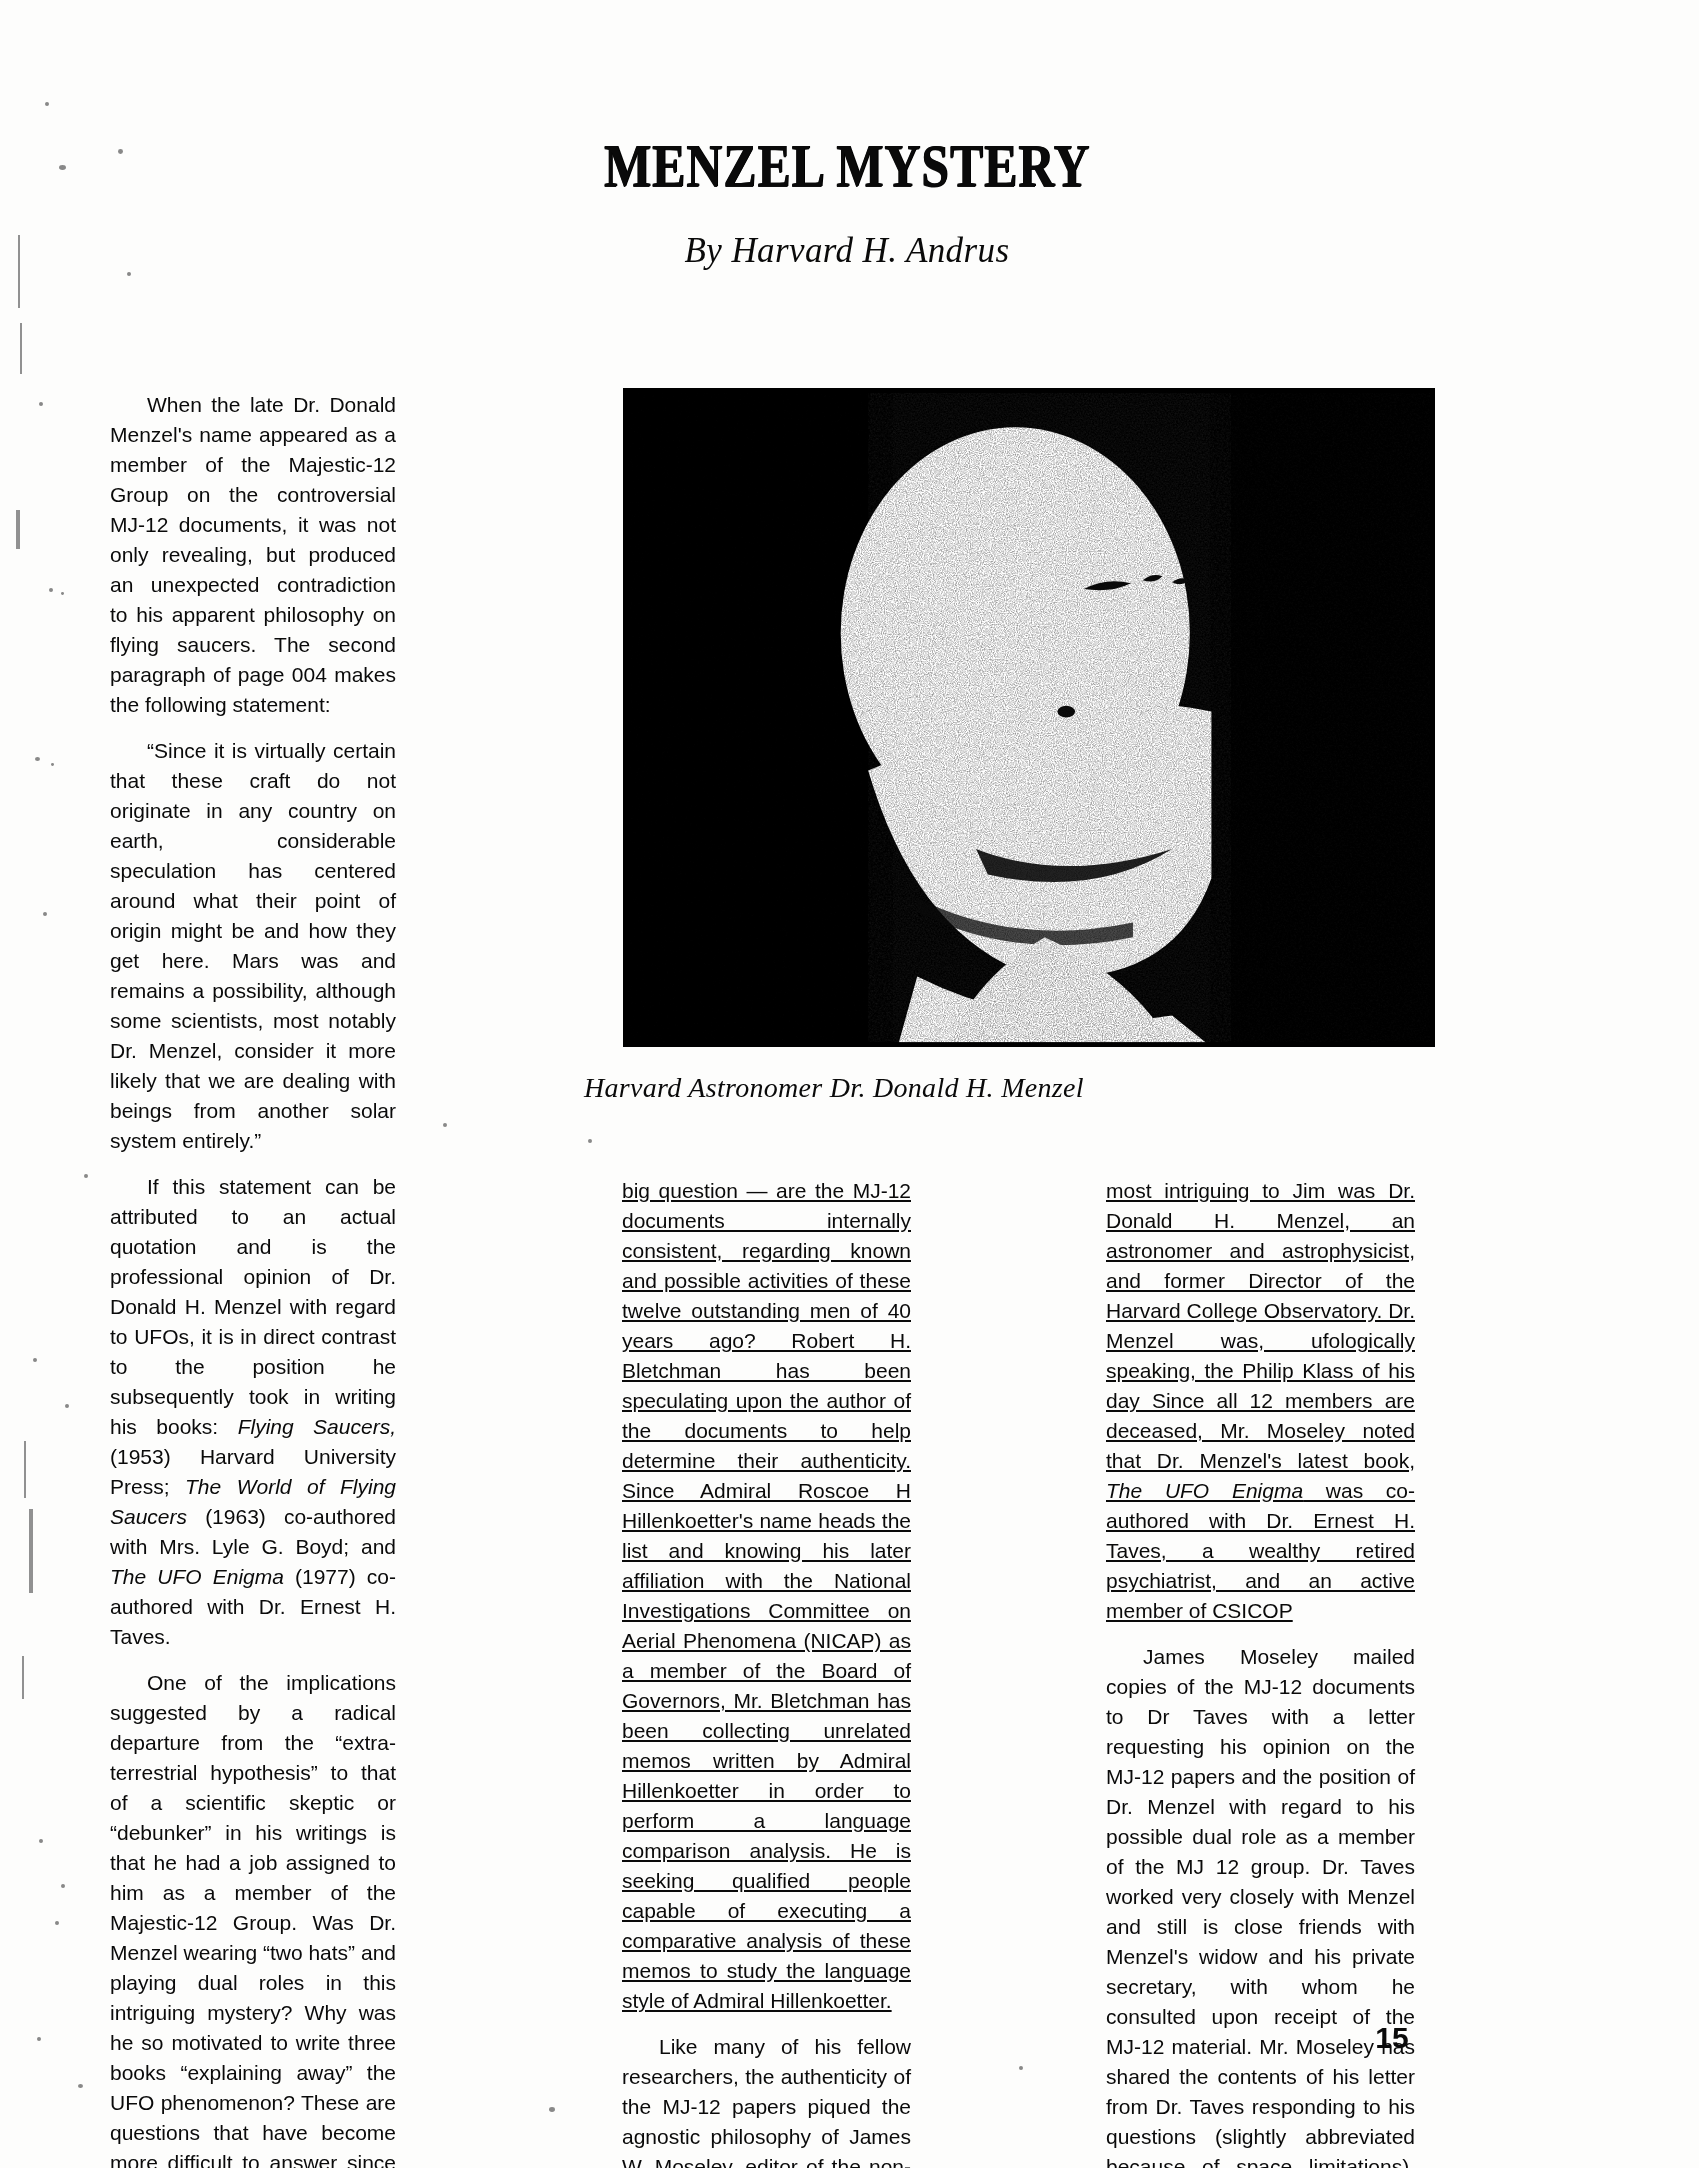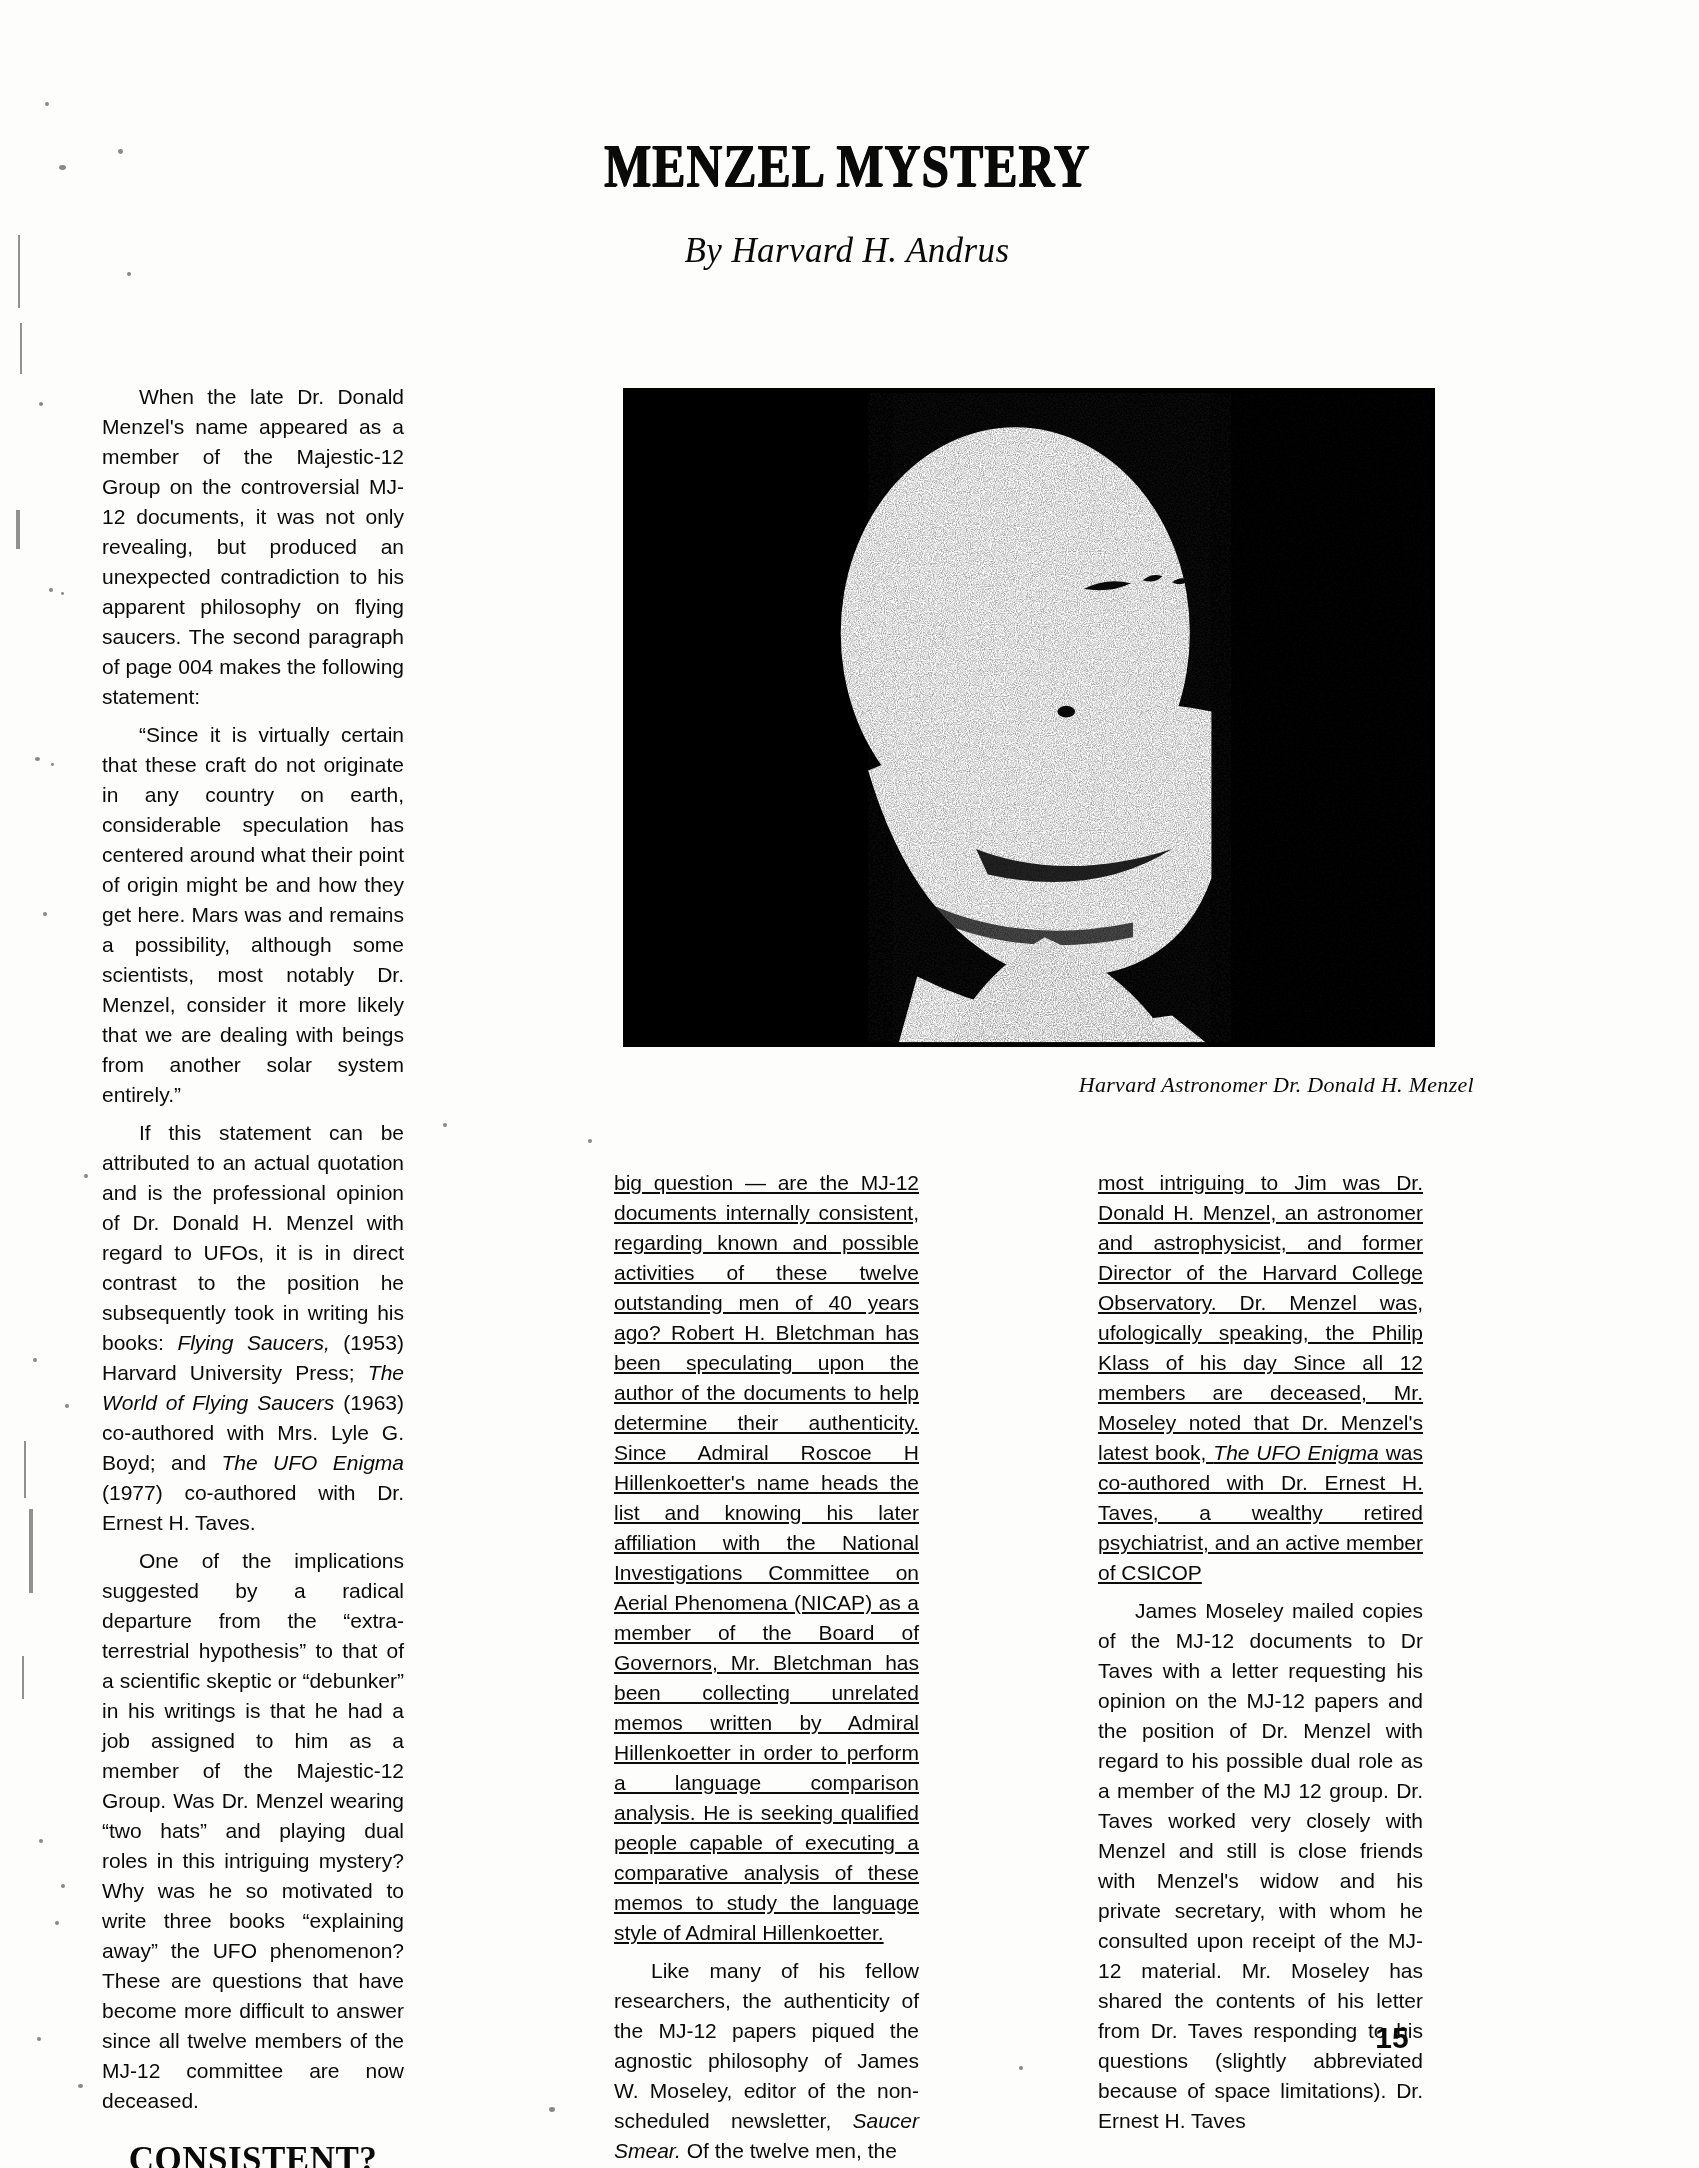--- a/index.html
+++ b/index.html
@@ -63,21 +63,21 @@
   
   .col {
     position: absolute;
     font-size: 21px;
     line-height: 30px;
     text-align: justify;
     text-justify: inter-word;
     hyphens: none;
   }
   .col p {
-    margin: 8px;
+    margin: 16px;
     text-indent: 37px;
   }
   .col p.noindent { text-indent: 0; text-decoration: underline; }
 
   #col-left   { left: 94px;  top: 374px;  width: 318px; }
   #col-mid    { left: 606px; top: 1160px; width: 321px; }
   #col-right  { left: 1090px;top: 1160px; width: 341px; }
 
   .col .it { font-style: italic; }
 
@@ -105,24 +105,24 @@
     overflow: hidden;
     background: #000;
   }
   .photo svg { display:block; width:100%; height:100%; }
 
   .caption {
     position: absolute;
     left: 584px;
     top: 1072px;
     width: 890px;
-    text-align: right;
+    text-align: left;
     font-family: "Liberation Serif", serif;
     font-style: italic;
-    font-size: 22px;
+    font-size: 28px;
     letter-spacing: 0.3px;
   }
 
   
   .page-number {
     position: absolute;
     left: 1353px;
     top: 2021px;
     width: 78px;
     text-align: center;

